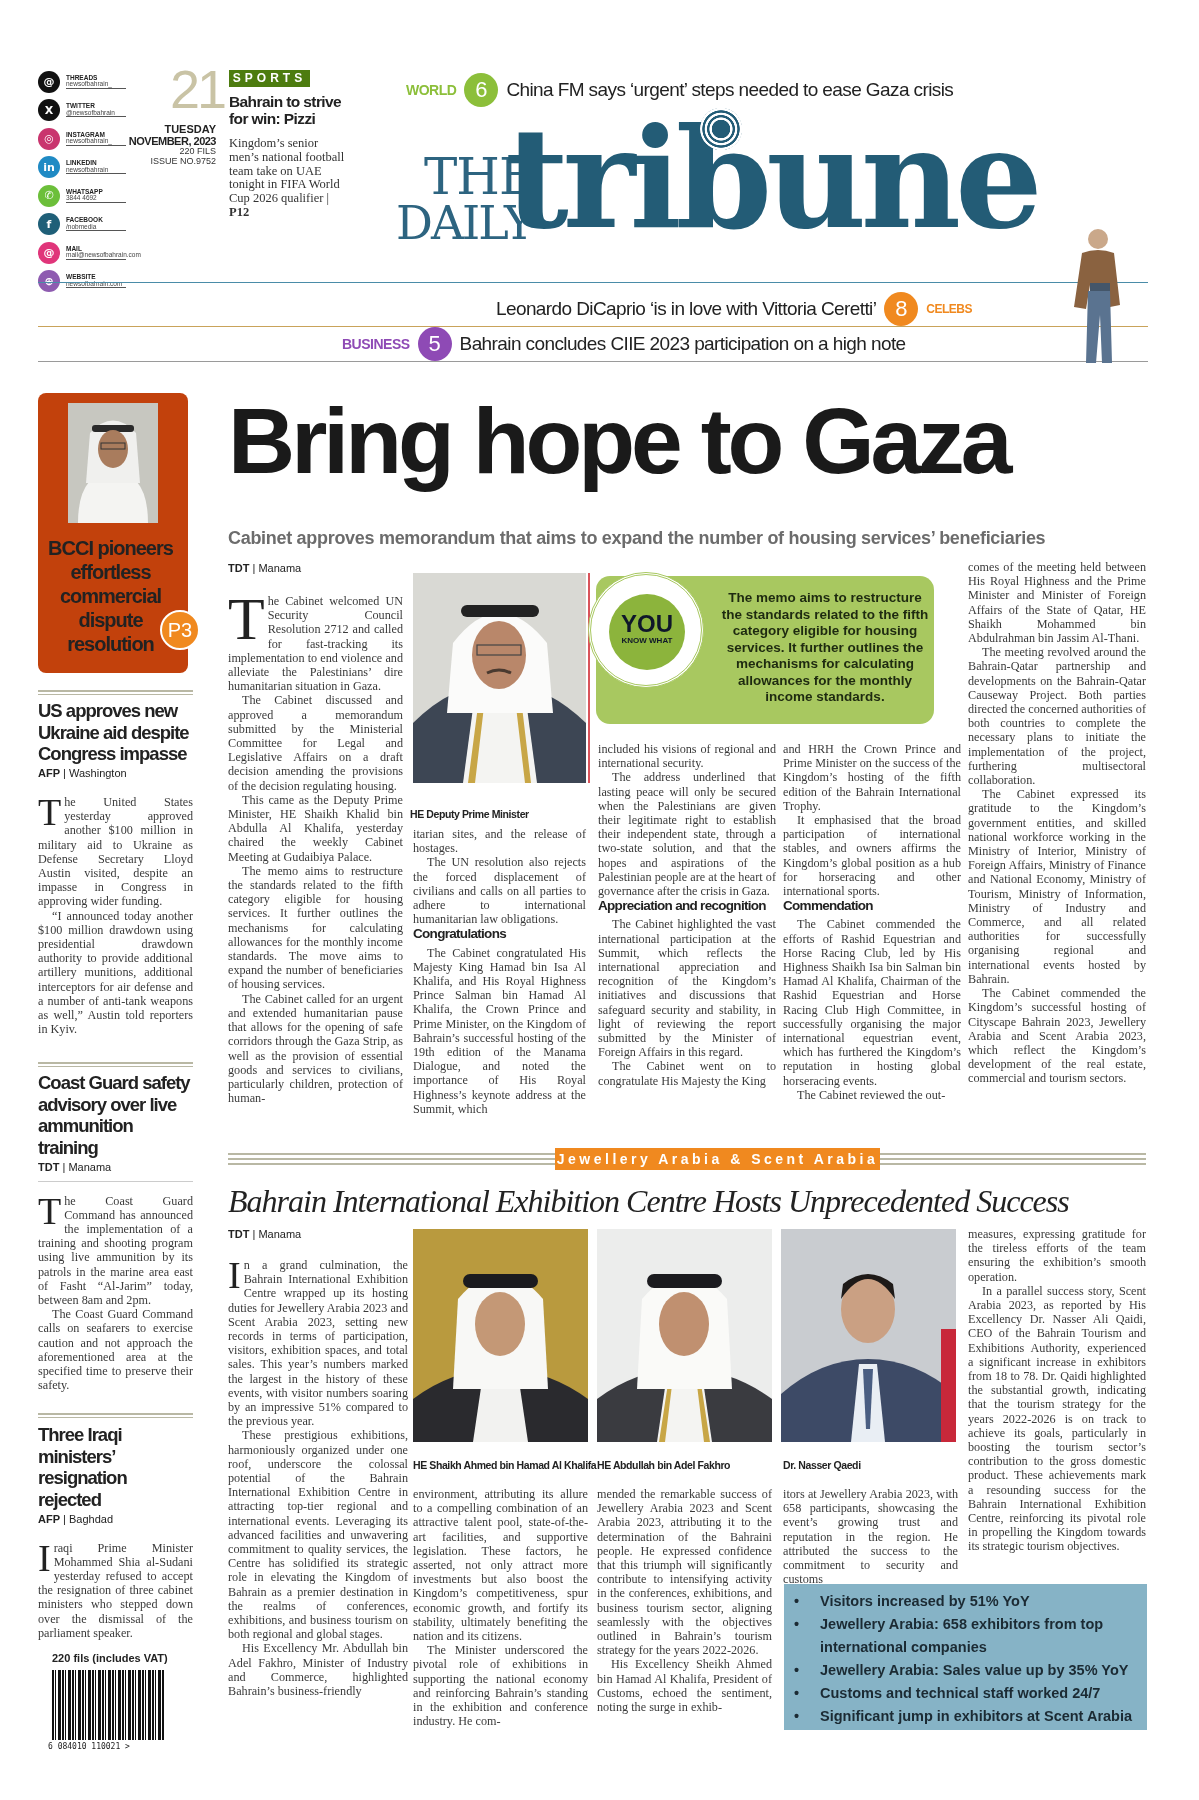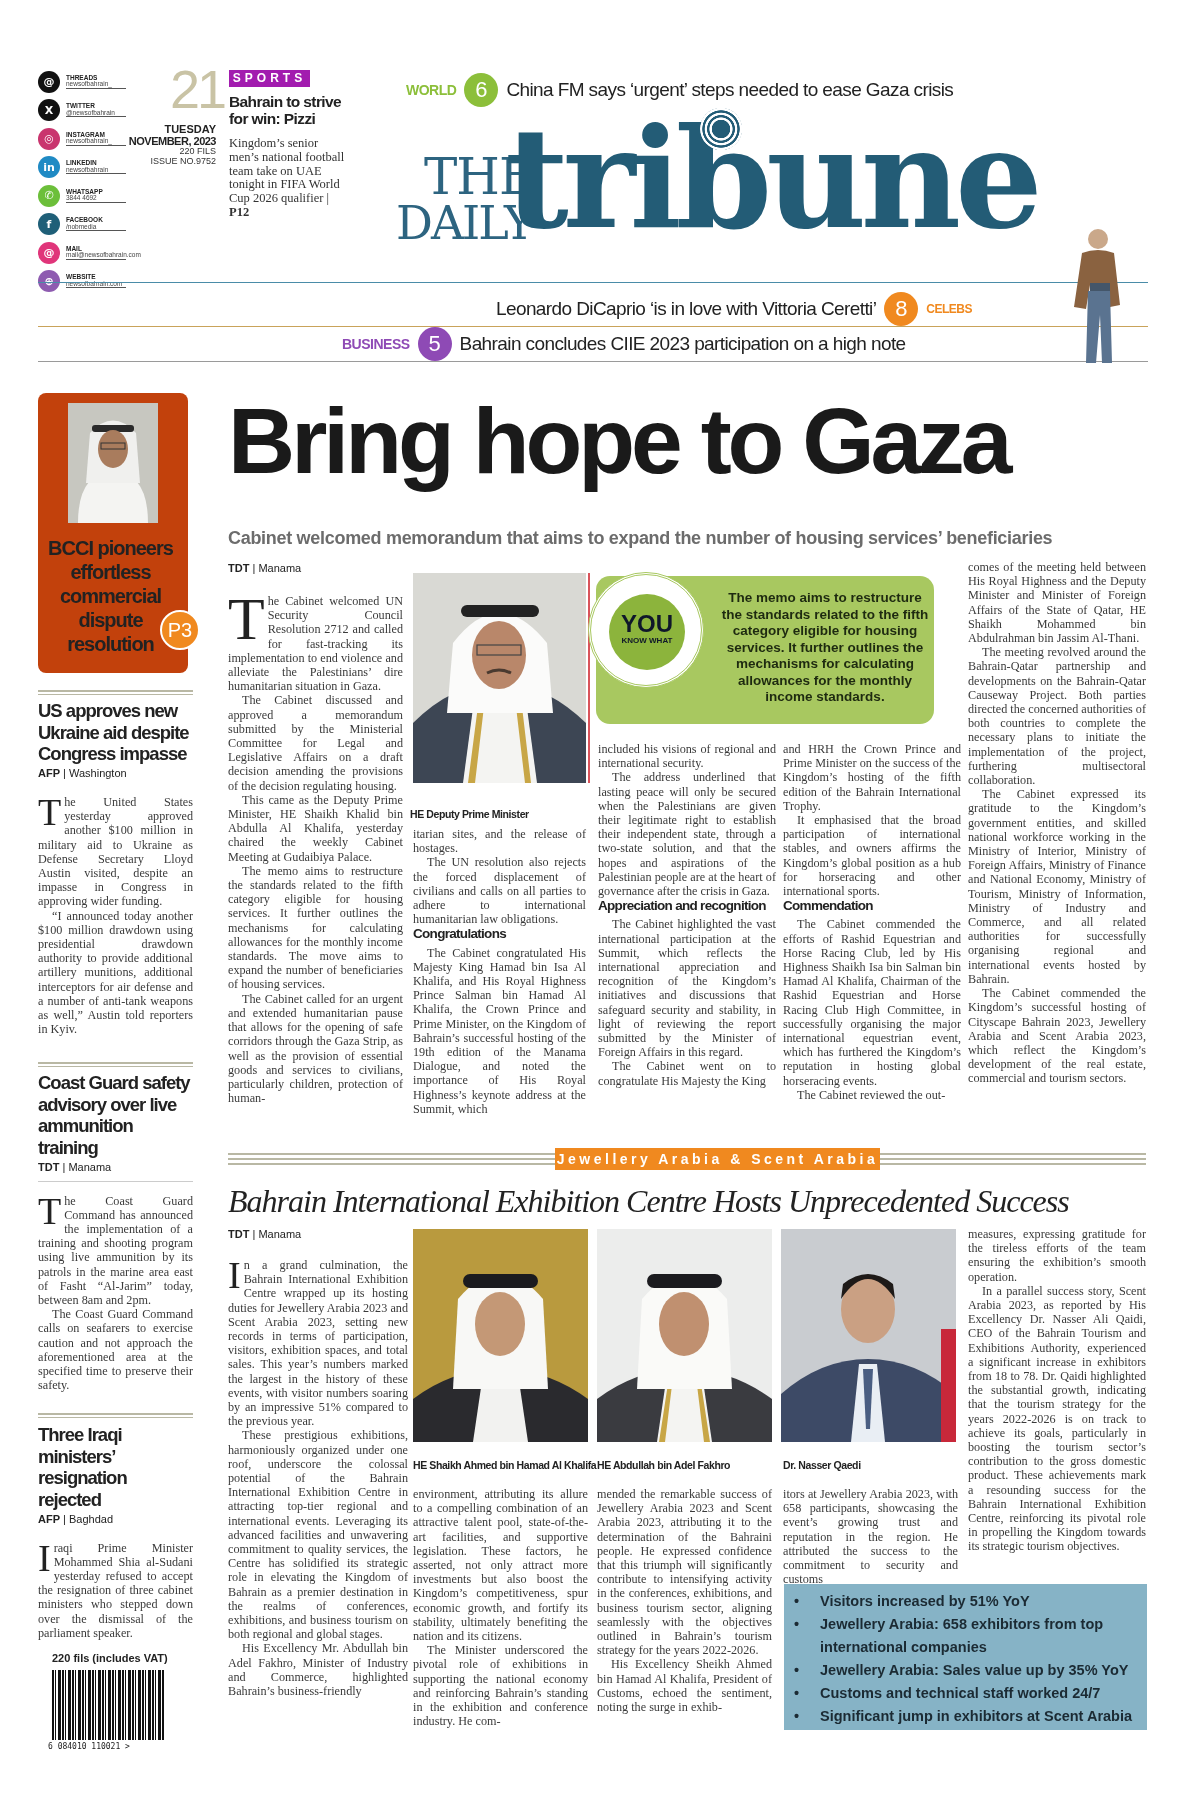--- a/index.html
+++ b/index.html
@@ -12,21 +12,21 @@
 .soc .tx{margin-left:6px;border-bottom:1px solid #555;width:60px;line-height:1}
 .soc .nm{font-family:"Liberation Sans",sans-serif;font-weight:bold;font-size:6.5px;color:#222}
 .soc .hd{font-family:"Liberation Sans",sans-serif;font-size:6.5px;color:#444;white-space:nowrap}
 
 .daynum{left:170px;top:62px;font-family:"Liberation Sans",sans-serif;font-size:54px;font-weight:300;color:#c9c3a5;line-height:1;letter-spacing:-3px}
 .dateinfo{left:120px;top:124px;width:96px;text-align:right;font-family:"Liberation Sans",sans-serif;line-height:1.05}
 .dateinfo .d1{font-size:11px;font-weight:bold;color:#222}
 .dateinfo .d2{font-size:11px;font-weight:bold;color:#222;letter-spacing:-0.5px}
 .dateinfo .d3{font-size:9px;color:#333}
 
-.sportstag{left:229px;top:70px;width:81px;height:17px;background:#a21caf;color:#fff;font-family:"Liberation Sans",sans-serif;font-weight:bold;font-size:12px;letter-spacing:4px;text-align:center;line-height:17px}
+.sportstag{left:229px;top:70px;width:81px;height:17px;background:#4d7c0f;color:#fff;font-family:"Liberation Sans",sans-serif;font-weight:bold;font-size:12px;letter-spacing:4px;text-align:center;line-height:17px}
 .sportshead{left:229px;top:93px;width:120px;font-family:"Liberation Sans",sans-serif;font-weight:bold;font-size:15.5px;color:#222;line-height:1.1;letter-spacing:-0.6px}
 .sportsbody{left:229px;top:137px;width:120px;font-size:12.5px;color:#333;line-height:1.1}
 .sportsbody b{font-weight:bold}
 
 .teaser{display:flex;align-items:center;font-family:"Liberation Sans",sans-serif}
 .teaser .sec{font-weight:bold;font-size:14px;letter-spacing:-0.5px}
 .teaser .num{width:34px;height:34px;border-radius:50%;color:#fff;font-size:22px;display:flex;align-items:center;justify-content:center;margin:0 8px}
 .teaser .hl{font-size:19px;color:#222;letter-spacing:-0.6px}
 
 .the{left:424px;top:152px;font-size:50px;color:#2d6480;line-height:1;letter-spacing:-1px;font-family:"DejaVu Serif",serif}
@@ -221,21 +221,21 @@
   <div class="body" style="margin-top:16px">
     <p class="first"><span class="drop">I</span><span>raqi Prime Minister Mohammed Shia al-Sudani yesterday refused to accept the resignation of three cabinet ministers who stepped down over the dismissal of the parliament speaker.</span></p>
   </div>
 </div>
 
 <div class="abs price">220 fils (includes VAT)</div>
 <div class="abs barcode"></div>
 <div class="abs barnum">6 084010 110021 &gt;</div>
 
 <div class="abs mainhl">Bring hope to Gaza</div>
-<div class="abs subhl">Cabinet welcomed memorandum that aims to expand the number of housing services’ beneficiaries</div>
+<div class="abs subhl">Cabinet approves memorandum that aims to expand the number of housing services’ beneficiaries</div>
 <div class="abs byline" style="left:228px;top:562px"><b>TDT</b> | <span>Manama</span></div>
 
 <div class="abs body" style="left:228px;top:594px;width:175px">
   <p class="first"><span class="drop big">T</span><span>he Cabinet welcomed UN Security Council Resolution 2712 and called for fast-tracking its implementation to end violence and alleviate the Palestinians’ dire humanitarian situation in Gaza.</span></p>
   <p>The Cabinet discussed and approved a memorandum submitted by the Ministerial Committee for Legal and Legislative Affairs on a draft decision amending the provisions of the decision regulating housing.</p>
   <p>This came as the Deputy Prime Minister, HE Shaikh Khalid bin Abdulla Al Khalifa, yesterday chaired the weekly Cabinet Meeting at Gudaibiya Palace.</p>
   <p>The memo aims to restructure the standards related to the fifth category eligible for housing services. It further outlines the mechanisms for calculating allowances for the monthly income standards. The move aims to expand the number of beneficiaries of housing services.</p>
   <p>The Cabinet called for an urgent and extended humanitarian pause that allows for the opening of safe corridors through the Gaza Strip, as well as the provision of essential goods and services to civilians, particularly children, protection of human-</p>
 </div>
 
@@ -278,21 +278,21 @@
 
 <div class="abs body" style="left:783px;top:742px;width:178px">
   <p class="first">and HRH the Crown Prince and Prime Minister on the success of the Kingdom’s hosting of the fifth edition of the Bahrain International Trophy.</p>
   <p>It emphasised that the broad participation of international stables, and owners affirms the Kingdom’s global position as a hub for horseracing and other international sports.</p>
   <div class="subh">Commendation</div>
   <p>The Cabinet commended the efforts of Rashid Equestrian and Horse Racing Club, led by His Highness Shaikh Isa bin Salman bin Hamad Al Khalifa, Chairman of the Rashid Equestrian and Horse Racing Club High Committee, in successfully organising the major international equestrian event, which has furthered the Kingdom’s reputation in hosting global horseracing events.</p>
   <p>The Cabinet reviewed the out-</p>
 </div>
 
 <div class="abs body" style="left:968px;top:560px;width:178px">
-  <p class="first">comes of the meeting held between His Royal Highness and the Deputy Minister and Minister of Foreign Affairs of the State of Qatar, HE Shaikh Mohammed bin Abdulrahman bin Jassim Al-Thani.</p>
+  <p class="first">comes of the meeting held between His Royal Highness and the Prime Minister and Minister of Foreign Affairs of the State of Qatar, HE Shaikh Mohammed bin Abdulrahman bin Jassim Al-Thani.</p>
   <p>The meeting revolved around the Bahrain-Qatar partnership and developments on the Bahrain-Qatar Causeway Project. Both parties directed the concerned authorities of both countries to complete the necessary plans to initiate the implementation of the project, furthering multisectoral collaboration.</p>
   <p>The Cabinet expressed its gratitude to the Kingdom’s government entities, and skilled national workforce working in the Ministry of Interior, Ministry of Foreign Affairs, Ministry of Finance and National Economy, Ministry of Tourism, Ministry of Information, Ministry of Industry and Commerce, and all related authorities for successfully organising regional and international events hosted by Bahrain.</p>
   <p>The Cabinet commended the Kingdom’s successful hosting of Cityscape Bahrain 2023, Jewellery Arabia and Scent Arabia 2023, which reflect the Kingdom’s development of the real estate, commercial and tourism sectors.</p>
 </div>
 
 <div class="abs secrule" style="left:228px;width:330px"></div>
 <div class="abs secrule" style="left:878px;width:268px"></div>
 <div class="abs jewel">Jewellery Arabia &amp; Scent Arabia</div>
 <div class="abs bichl">Bahrain International Exhibition Centre Hosts Unprecedented Success</div>
 <div class="abs byline" style="left:228px;top:1228px"><b>TDT</b> | <span>Manama</span></div>

